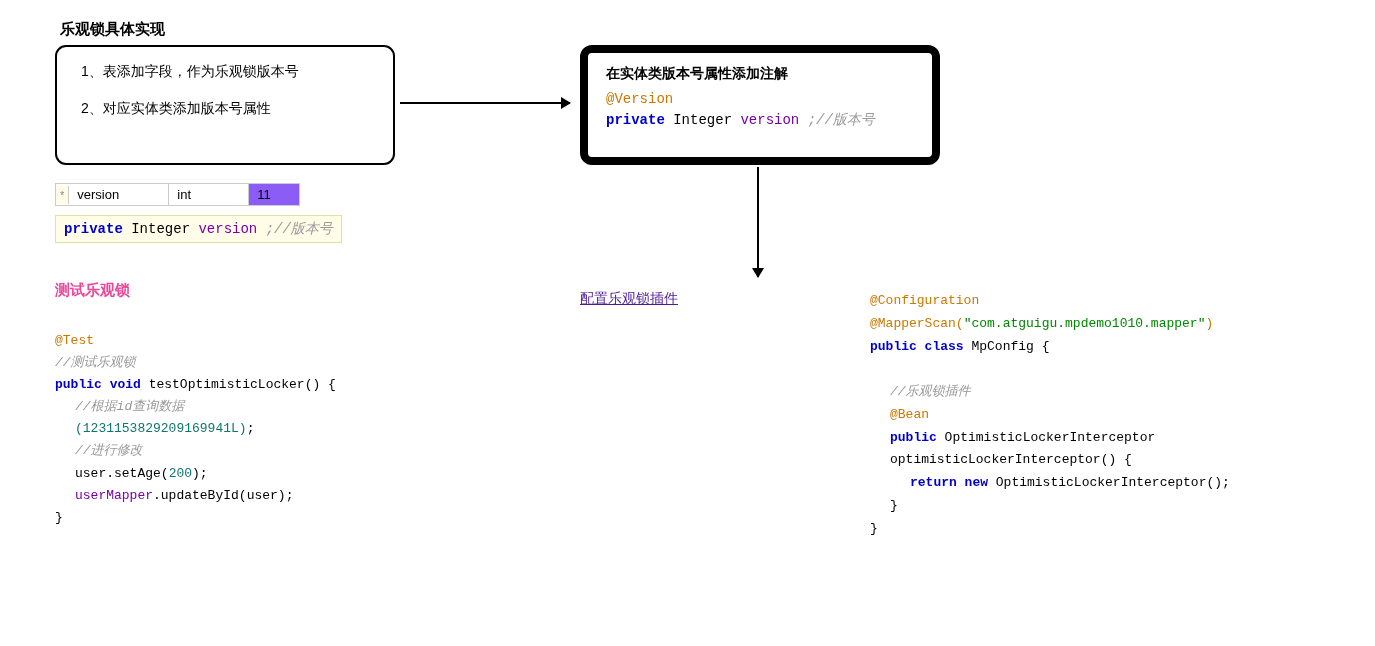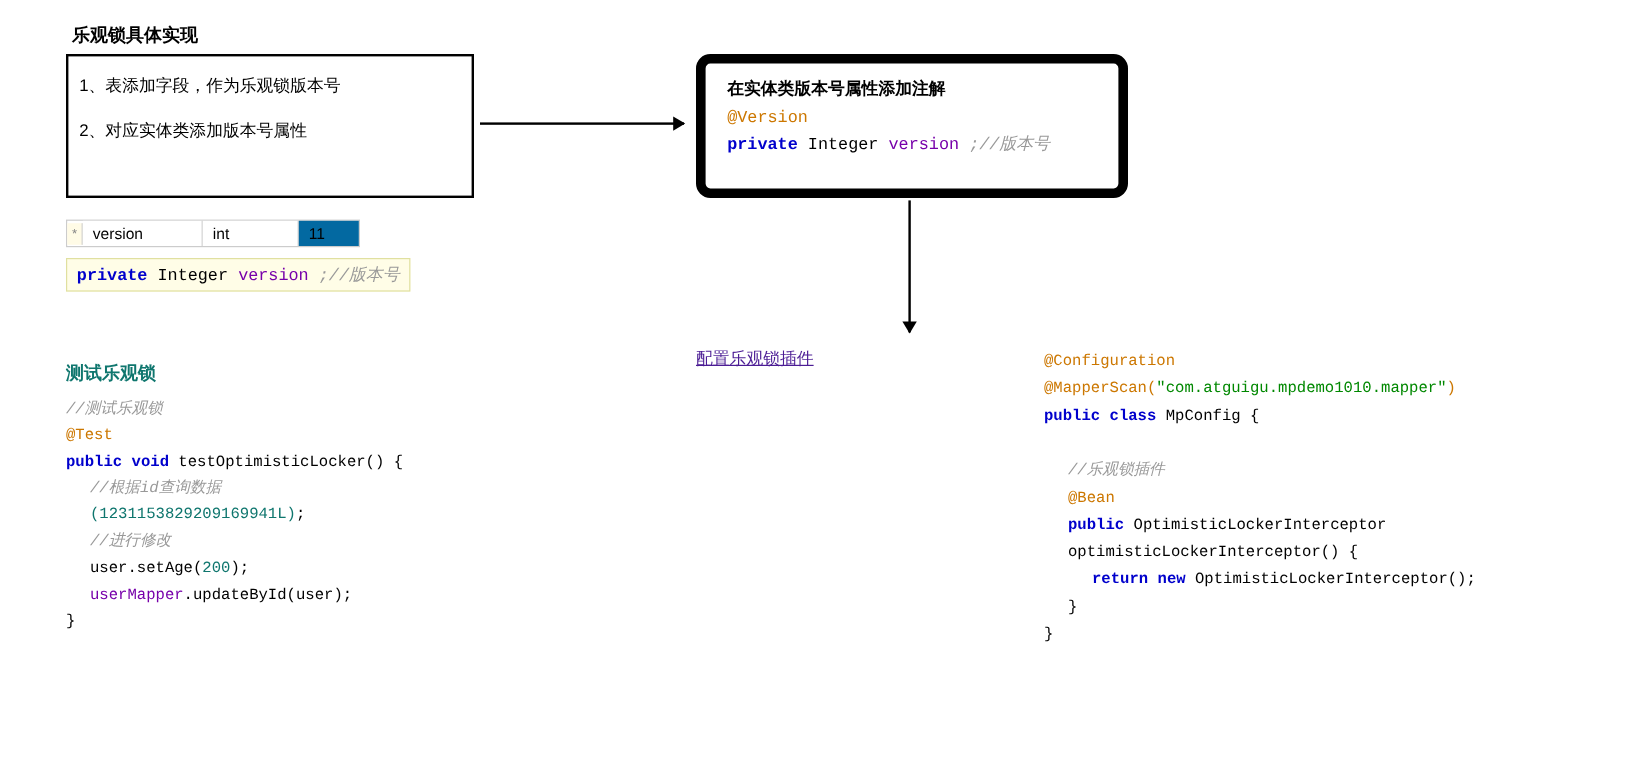--- a/index.html
+++ b/index.html
@@ -32,22 +32,22 @@
     }
 
     
     .steps-box {
       position: absolute;
       top: 45px;
       left: 55px;
       width: 340px;
       height: 120px;
       border: 2px solid #000;
-      border-radius: 0;
-      padding: 14px 9px;
+      border-radius: 11px;
+      padding: 14px 24px;
     }
     .steps-box .step {
       font-size: 14px;
       color: #000;
       margin-bottom: 16px;
       line-height: 1.5;
     }
 
     
     .arrow-right {
@@ -137,44 +137,44 @@
     }
     .db-cell-name {
       background: #fff;
       min-width: 100px;
     }
     .db-cell-type {
       background: #fff;
       min-width: 80px;
     }
     .db-cell-len {
-      background: #0369a1;
+      background: #8b5cf6;
       min-width: 50px;
     }
 
     
     .code-snippet {
       position: absolute;
       top: 215px;
       left: 55px;
       font-family: Consolas, "Courier New", monospace;
       font-size: 14px;
       background: #fffde7;
       padding: 4px 8px;
       border: 1px solid #e0e0a0;
     }
 
     
     .test-title {
       position: absolute;
-      top: 302px;
+      top: 281px;
       left: 55px;
       font-size: 15px;
       font-weight: bold;
-      color: #0f766e;
+      color: #ec4899;
     }
 
     
     .test-code {
       position: absolute;
       top: 330px;
       left: 55px;
       font-family: Consolas, "Courier New", monospace;
       font-size: 13px;
       line-height: 1.7;
@@ -246,26 +246,26 @@
     <span class="c-keyword">private</span>
     <span> Integer </span>
     <span class="c-variable">version</span>
     <span class="c-comment">;//版本号</span>
   </div>
 
   <div class="test-title">测试乐观锁</div>
 
   <div class="test-code">
     <div>
+      <span class="c-annotation">@Test</span>
+    </div>
+    <div>
       <span class="c-comment">//测试乐观锁</span>
     </div>
     <div>
-      <span class="c-annotation">@Test</span>
-    </div>
-    <div>
       <span class="c-keyword">public</span><span> </span><span class="c-keyword">void</span><span> testOptimisticLocker() {</span>
     </div>
     <div>
       <span style="margin-left:20px" class="c-comment">//根据id查询数据</span>
     </div>
     <div>
       <span style="margin-left:20px"><span class="c-number">(1231153829209169941L)</span>;</span>
     </div>
     <div>
       <span style="margin-left:20px" class="c-comment">//进行修改</span>

